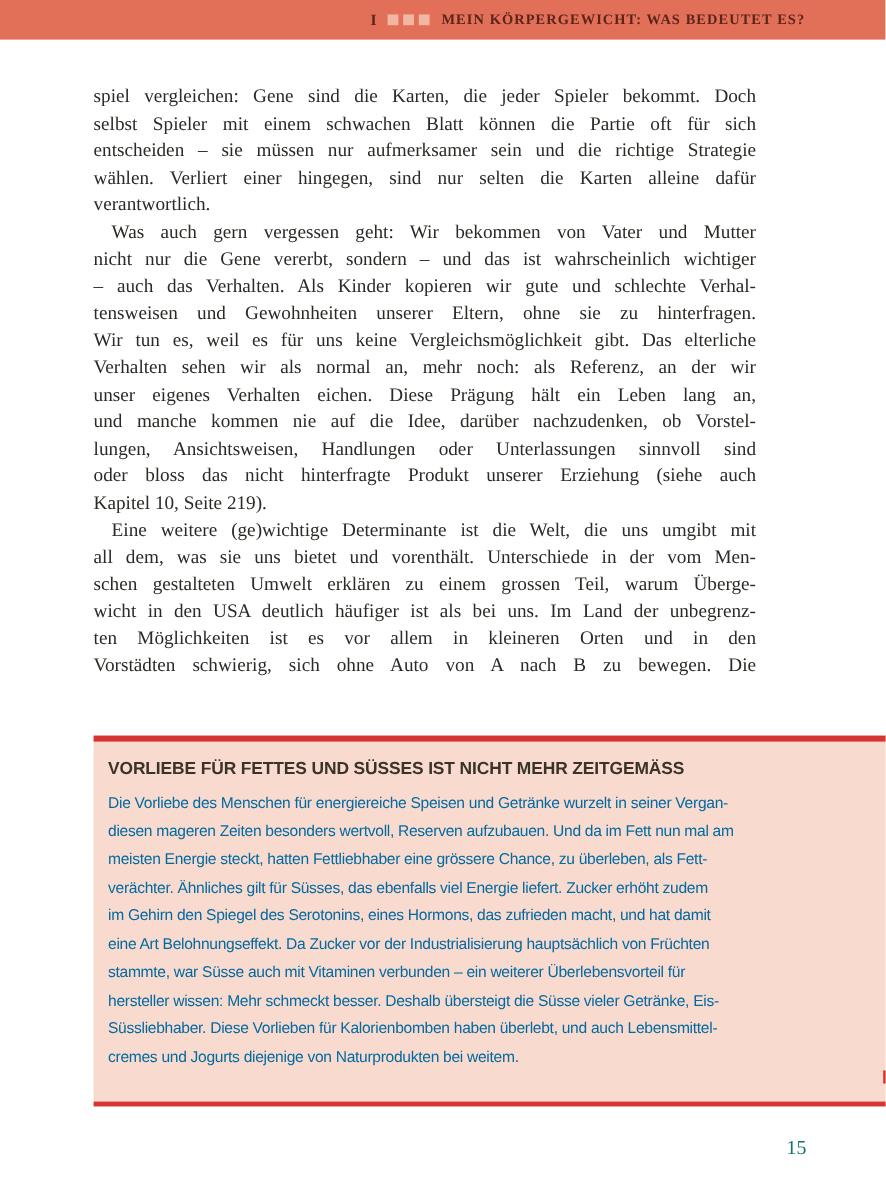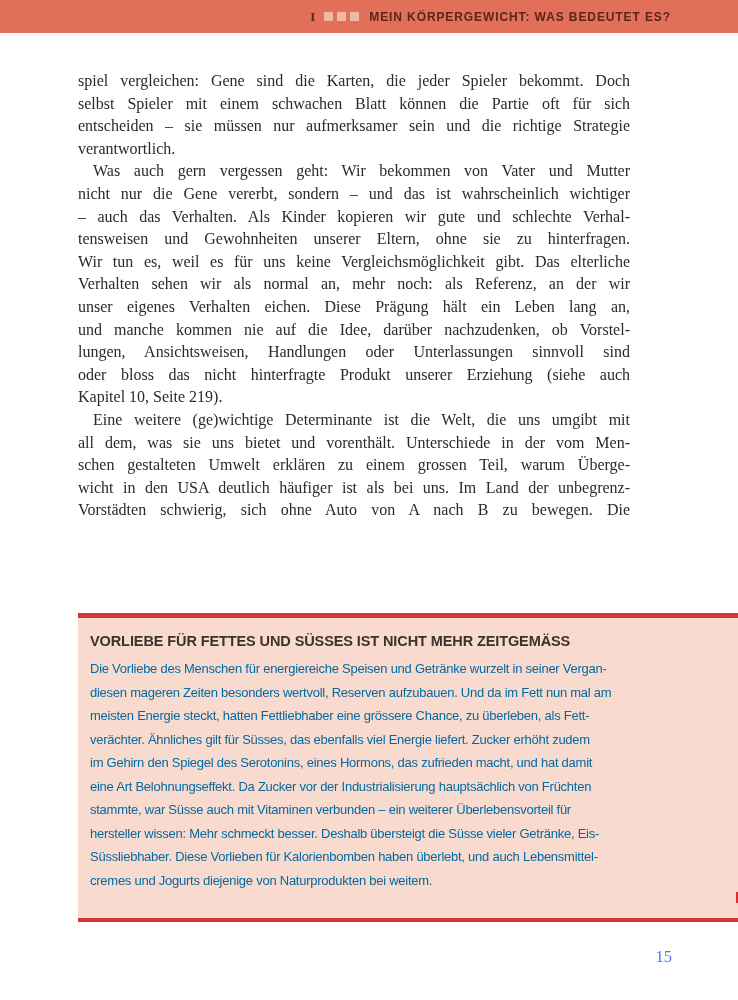--- a/index.html
+++ b/index.html
@@ -23,21 +23,21 @@
     padding-right:67px;
   }
   .part-label {
     font-family:"Liberation Serif", serif;
     font-weight:bold; font-size:13px; letter-spacing:1px;
     color:#5c241b; margin-right:8px;
   }
   .squares { display:flex; gap:4px; margin-right:10px; align-items:center; }
   .squares .sq { width:9px; height:9px; background:#f2b7a3; display:inline-block; }
   .chapter-title {
-    font-family:Liberation Sans, sans-serif;
+    font-family:Liberation Serif, serif;
     font-weight:bold; font-size:12px; letter-spacing:0.9px;
     color:#5c241b; white-space:nowrap;
   }
 
   
   .body-text {
     position:absolute; left:78px; top:70px; width:552px;
   }
   .para { margin:0; }
   .line {
@@ -66,21 +66,21 @@
     font-size:13px; line-height:23.5px; letter-spacing:-0.25px;
     color:#0369a1; white-space:nowrap;
   }
   .end-marker {
     position:absolute; right:11px; bottom:15px;
     width:11px; height:11px; background:#de2f28;
   }
 
   
   .page-footer { position:absolute; top:947px; right:66px; }
-  .page-number { font-size:16.5px; color:#3b82f6; }
+  .page-number { font-size:16.5px; color:#0f766e; }
 </style>
 </head>
 <body>
 
 <div class="page">
 
   <header class="chapter-bar">
     <span class="part-label">I</span>
     <span class="squares">
         <span class="sq"></span>
@@ -88,40 +88,42 @@
         <span class="sq"></span>
       </span>
     <span class="chapter-title">MEIN KÖRPERGEWICHT: WAS BEDEUTET ES?</span>
   </header>
 
   <main class="body-text">
       <div class="para">
         <div class="line">spiel vergleichen: Gene sind die Karten, die jeder Spieler bekommt. Doch</div>
         <div class="line">selbst Spieler mit einem schwachen Blatt können die Partie oft für sich</div>
         <div class="line">entscheiden – sie müssen nur aufmerksamer sein und die richtige Strategie</div>
+        <div class="line">wählen. Verliert einer hingegen, sind nur selten die Karten alleine dafür</div>
         <div class="line last">verantwortlich.</div>
       </div>
       <div class="para">
         <div class="line indent">Was auch gern vergessen geht: Wir bekommen von Vater und Mutter</div>
         <div class="line">nicht nur die Gene vererbt, sondern – und das ist wahrscheinlich wichtiger</div>
         <div class="line">– auch das Verhalten. Als Kinder kopieren wir gute und schlechte Verhal-</div>
         <div class="line">tensweisen und Gewohnheiten unserer Eltern, ohne sie zu hinterfragen.</div>
         <div class="line">Wir tun es, weil es für uns keine Vergleichsmöglichkeit gibt. Das elterliche</div>
         <div class="line">Verhalten sehen wir als normal an, mehr noch: als Referenz, an der wir</div>
         <div class="line">unser eigenes Verhalten eichen. Diese Prägung hält ein Leben lang an,</div>
         <div class="line">und manche kommen nie auf die Idee, darüber nachzudenken, ob Vorstel-</div>
         <div class="line">lungen, Ansichtsweisen, Handlungen oder Unterlassungen sinnvoll sind</div>
         <div class="line">oder bloss das nicht hinterfragte Produkt unserer Erziehung (siehe auch</div>
         <div class="line last">Kapitel 10, Seite 219).</div>
       </div>
       <div class="para">
         <div class="line indent">Eine weitere (ge)wichtige Determinante ist die Welt, die uns umgibt mit</div>
         <div class="line">all dem, was sie uns bietet und vorenthält. Unterschiede in der vom Men-</div>
         <div class="line">schen gestalteten Umwelt erklären zu einem grossen Teil, warum Überge-</div>
         <div class="line">wicht in den USA deutlich häufiger ist als bei uns. Im Land der unbegrenz-</div>
+        <div class="line">ten Möglichkeiten ist es vor allem in kleineren Orten und in den</div>
         <div class="line">Vorstädten schwierig, sich ohne Auto von A nach B zu bewegen. Die</div>
       </div>
     </main>
 
   <aside class="infobox">
     <h2 class="infobox-title">VORLIEBE FÜR FETTES UND SÜSSES IST NICHT MEHR ZEITGEMÄSS</h2>
     <div class="infobox-body">
         <div class="box-line">Die Vorliebe des Menschen für energiereiche Speisen und Getränke wurzelt in seiner Vergan-</div>
         <div class="box-line">diesen mageren Zeiten besonders wertvoll, Reserven aufzubauen. Und da im Fett nun mal am</div>
         <div class="box-line">meisten Energie steckt, hatten Fettliebhaber eine grössere Chance, zu überleben, als Fett-</div>

